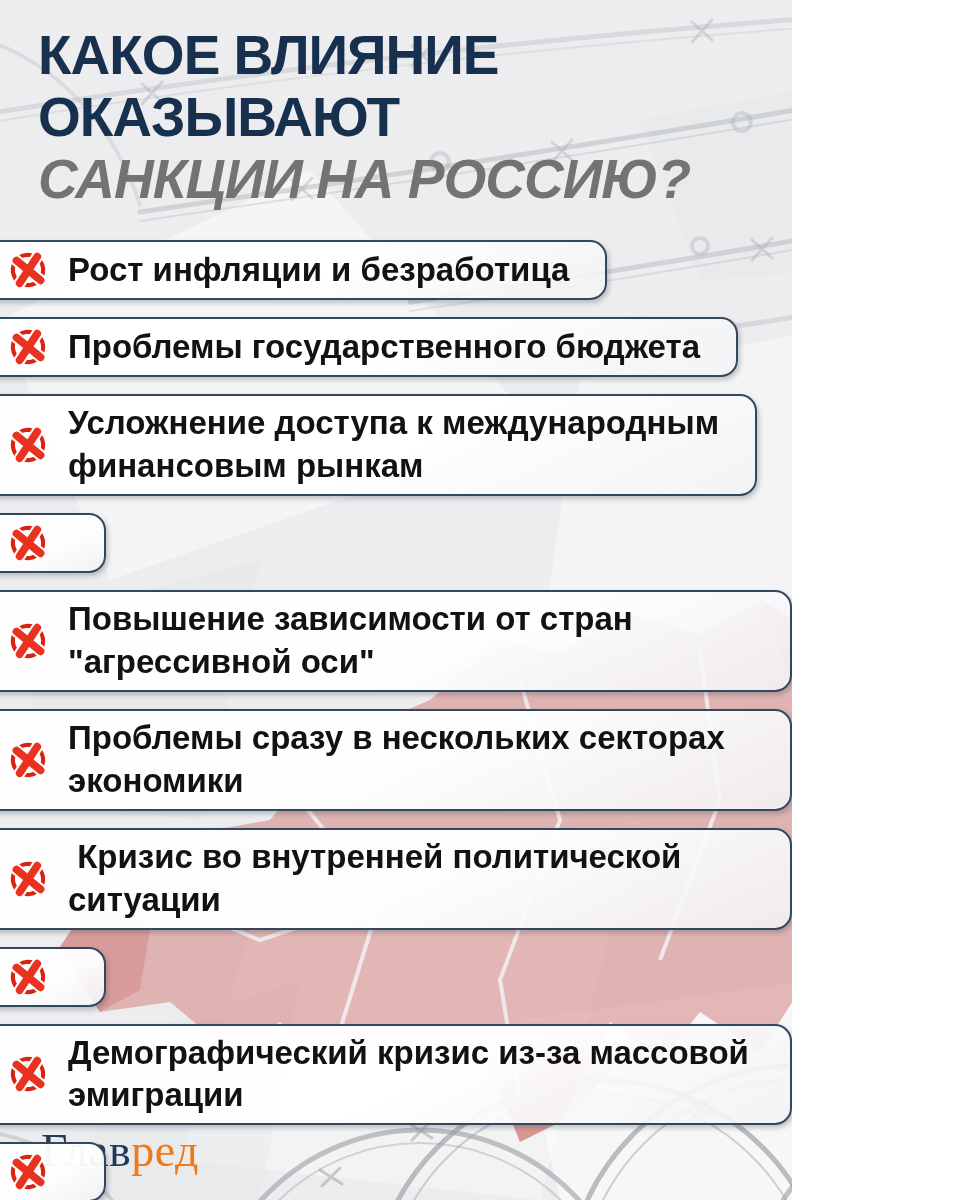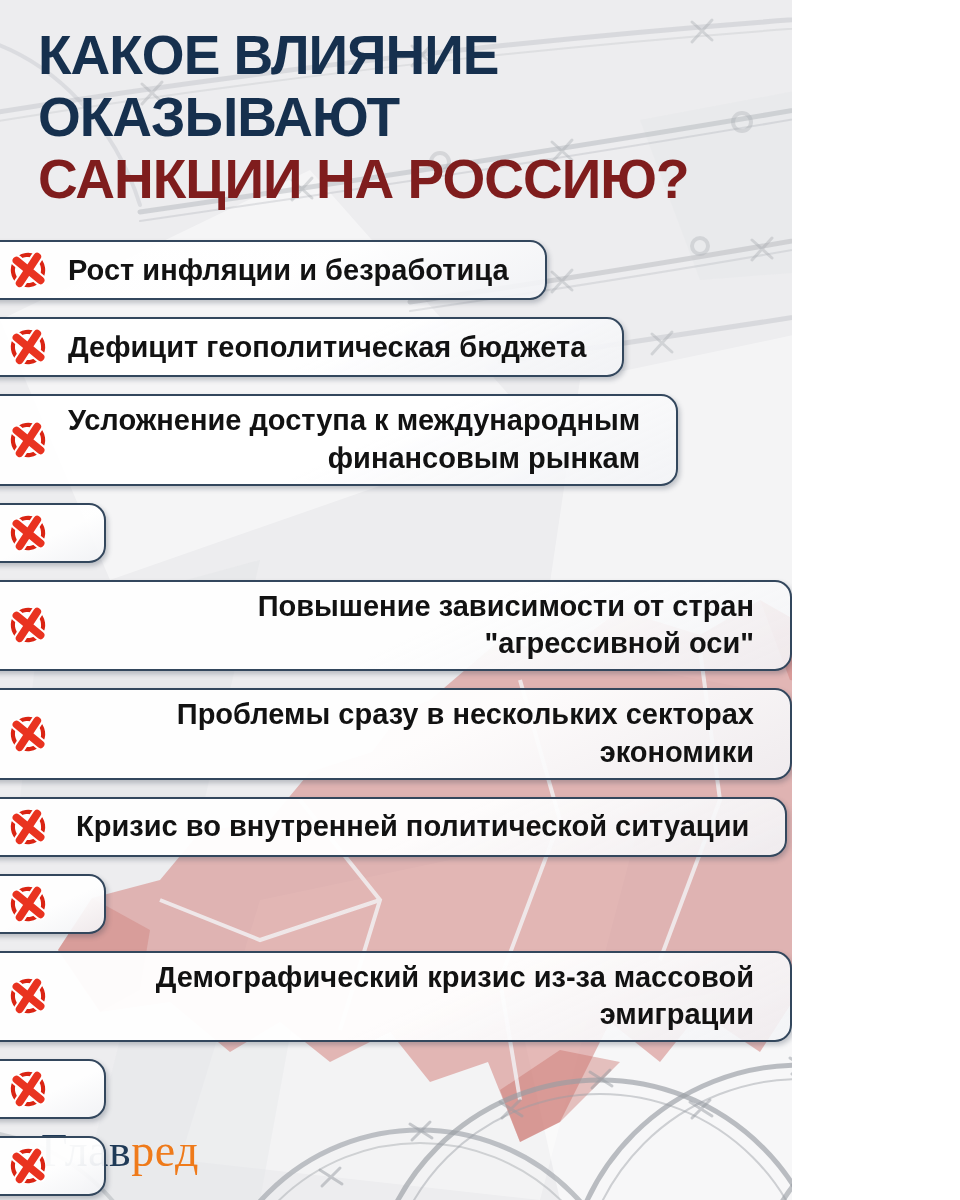--- a/index.html
+++ b/index.html
@@ -9,39 +9,39 @@
     overflow:hidden;
     background:#ededef;
     font-family:"Liberation Sans", sans-serif;
   }
   .bg { position:absolute; left:0; top:0; z-index:0; }
   .content { position:relative; z-index:1; }
 
   .header { padding:24px 30px 0 38px; }
   .title-line { font-weight:bold; font-size:55px; line-height:1.13; letter-spacing:-1px; }
   .title-line.l1 { color:#16304e; }
-  .title-line.l2 { color:#7f1d1d; }
+  .title-line.l2 { color:#737373;font-style:italic; }
 
   .list { margin-top:30px; }
   .item {
     display:flex; align-items:center;
     width:fit-content; max-width:990px;
     box-sizing:border-box;
     min-height:60px;
     margin:0 0 17px -22px;
     padding:6px 36px 6px 26px;
     background:linear-gradient(155deg, rgba(255,255,255,0.96) 55%, rgba(242,243,246,0.88));
     border:2px solid #33475d;
     border-radius:17px;
     box-shadow:2px 3px 5px rgba(50,60,80,0.28);
   }
   .item .icon { width:44px; height:44px; margin-right:18px; flex:0 0 auto; }
   .item .label {
-    font-size:29px; font-weight:bold; color:#121212;
-    line-height:1.3; white-space:pre-line;text-align:right;
+    font-size:33px; font-weight:bold; color:#121212;
+    line-height:1.3; white-space:pre-line;
   }
 
   .logo {
     position:absolute; left:34px; top:1124px;
     font-family:"Liberation Serif", serif;
     font-weight:normal; font-size:46px; letter-spacing:0.5px;margin-left:7px;
   }
   .logo .p1 { color:#1f3a57; }
   .logo .p2 { color:#ef7a1a; }
 </style>
@@ -157,21 +157,21 @@
         <div class="item">
     <span class="icon">
       <svg viewBox="0 0 48 48" width="44" height="44">
         <g transform="rotate(-8 24 24)">
           <circle cx="24" cy="24" r="16.5" fill="none" stroke="#da2413" stroke-width="4.5"></circle>
           <path d="M 13,12 L 36,37 M 36,11 L 13,37" stroke="#ffffff" stroke-width="13" stroke-linecap="round" fill="none"></path>
           <path d="M 13,12 L 36,37 M 36,11 L 13,37" stroke="#e93320" stroke-width="8.5" stroke-linecap="round" fill="none"></path>
         </g>
       </svg>
     </span>
-    <span class="label">Дефицит геополитическая бюджета</span>
+    <span class="label">Проблемы государственного бюджета</span>
   </div>
         <div class="item">
     <span class="icon">
       <svg viewBox="0 0 48 48" width="44" height="44">
         <g transform="rotate(-8 24 24)">
           <circle cx="24" cy="24" r="16.5" fill="none" stroke="#da2413" stroke-width="4.5"></circle>
           <path d="M 13,12 L 36,37 M 36,11 L 13,37" stroke="#ffffff" stroke-width="13" stroke-linecap="round" fill="none"></path>
           <path d="M 13,12 L 36,37 M 36,11 L 13,37" stroke="#e93320" stroke-width="8.5" stroke-linecap="round" fill="none"></path>
         </g>
       </svg>

